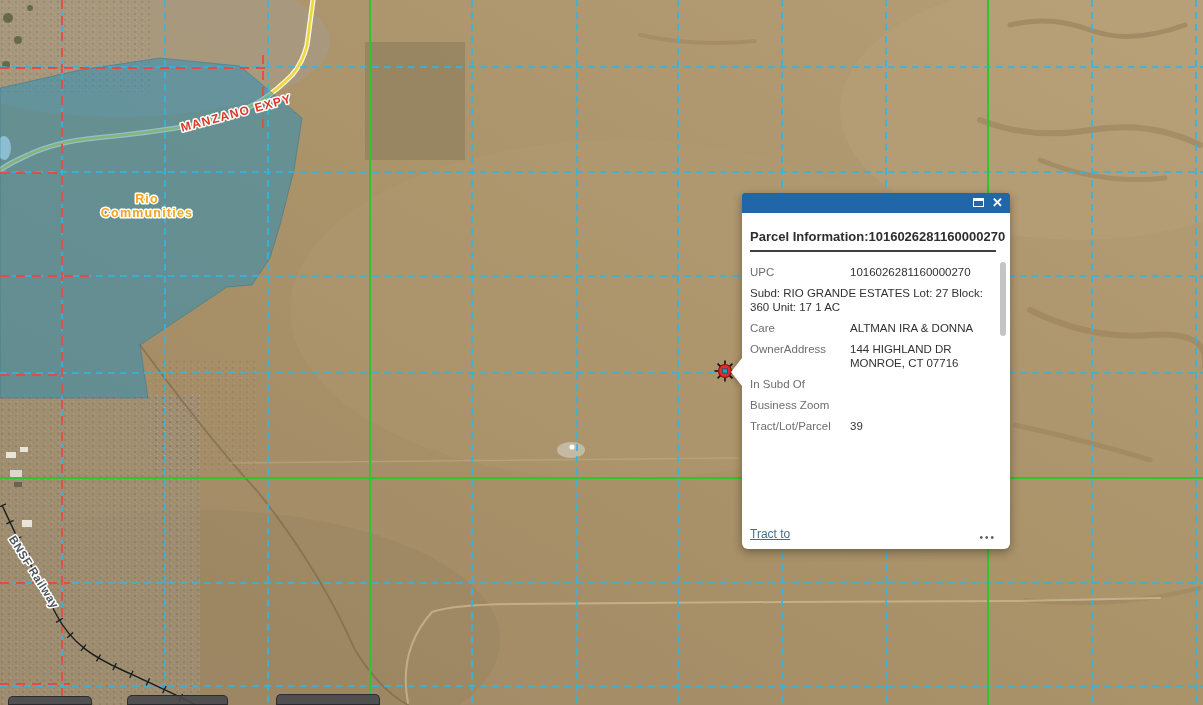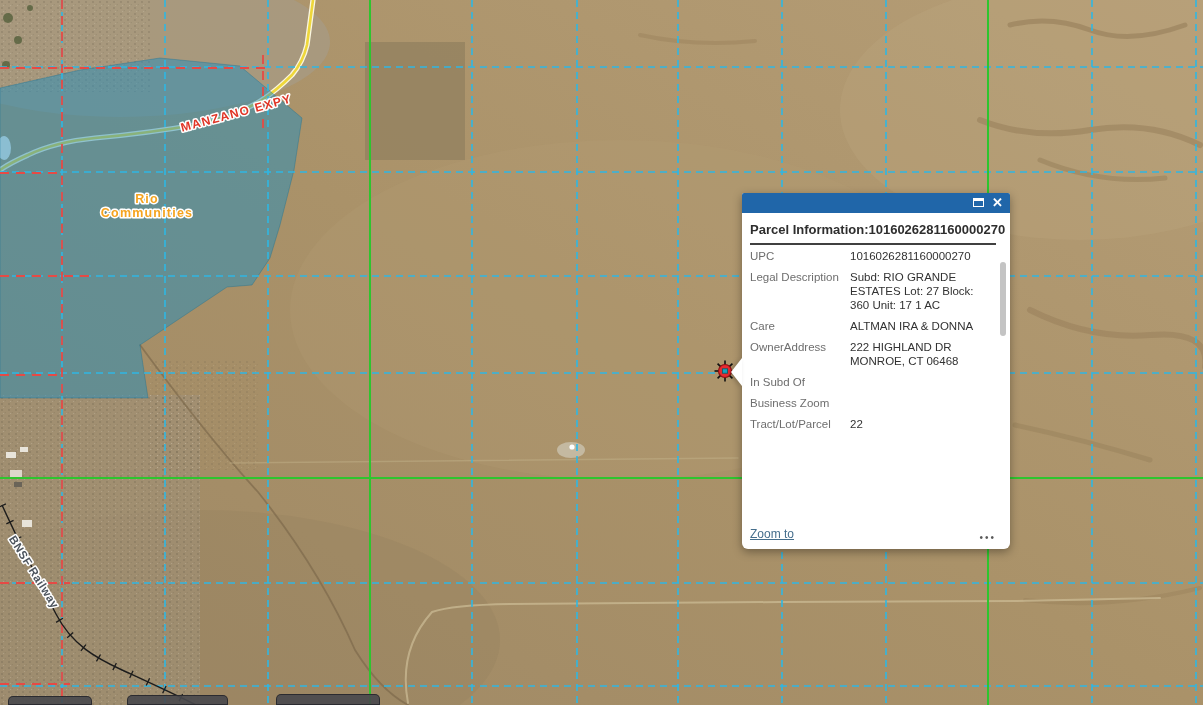--- a/index.html
+++ b/index.html
@@ -34,24 +34,24 @@
          box-shadow:0 3px 10px rgba(0,0,0,.35);font-size:11.5px}
   .popup-pointer{position:absolute;left:-11px;top:165px;width:0;height:0;
          border-top:14px solid transparent;border-bottom:14px solid transparent;
          border-right:11px solid #ffffff;filter:drop-shadow(-2px 1px 2px rgba(0,0,0,.2))}
   .popup-header{position:absolute;left:0;top:0;width:100%;height:20px;
          background:var(--header-blue);border-radius:2px 2px 0 0}
   .max-icon{position:absolute;right:26px;top:5px;width:11px;height:9px;
          border:1.5px solid #fff;border-top-width:3px;cursor:pointer}
   .close-icon{position:absolute;right:7px;top:1px;color:#fff;font-size:13px;
          font-weight:bold;line-height:18px;cursor:pointer}
-  .popup-titlebox{padding:9px 14px 0 8px}
+  .popup-titlebox{padding:16px 14px 0 8px}
   .popup-title{font-size:13px;font-weight:bold;color:#2e2e2e;white-space:nowrap}
   .popup-divider{border:none;border-bottom:2px solid #404040;margin-top:6px}
-  .popup-content{position:relative;height:281px;overflow:hidden;padding:4px 16px 0 8px}
+  .popup-content{position:relative;height:281px;overflow:hidden;padding:13px 16px 0 8px}
   .frow{display:flex;margin-bottom:7px;line-height:14px}
   .flabel{width:92px;flex:none;color:#6e6e6e;margin-right:8px}
   .fvalue{flex:1;color:#323232}
   .scrollbar{position:absolute;right:4px;top:69px;width:6px;height:74px;
          background:#c4c4c4;border-radius:3px;cursor:pointer}
   .popup-footer{position:absolute;left:0;bottom:0;width:100%;height:26px}
   .zoomto{position:absolute;left:8px;bottom:8px;color:var(--link-blue);
          text-decoration:underline;font-size:12px;cursor:pointer}
   .overflow-icon{position:absolute;right:14px;bottom:6px;color:#595959;
          font-size:10px;letter-spacing:2px;cursor:pointer}
@@ -208,47 +208,46 @@
     <div class="popup-titlebox" style="margin-top:20px">
       <div class="popup-title">Parcel Information:1016026281160000270</div>
       <hr class="popup-divider">
     </div>
     <div class="popup-content">
       <div class="frow">
         <div class="flabel">UPC</div>
         <div class="fvalue">1016026281160000270</div>
       </div>
       <div class="frow">
-        <div class="flabel">Legal Description</div>
         <div class="fvalue">Subd: RIO GRANDE ESTATES Lot: 27 Block: 360 Unit: 17 1 AC</div>
       </div>
       <div class="frow">
         <div class="flabel">Care</div>
         <div class="fvalue">ALTMAN IRA &amp; DONNA</div>
       </div>
       <div class="frow">
         <div class="flabel">OwnerAddress</div>
-        <div class="fvalue">222 HIGHLAND DR MONROE, CT 06468</div>
+        <div class="fvalue">144 HIGHLAND DR MONROE, CT 07716</div>
       </div>
       <div class="frow">
         <div class="flabel">In Subd Of</div>
         <div class="fvalue"></div>
       </div>
       <div class="frow">
         <div class="flabel">Business Zoom</div>
         <div class="fvalue"></div>
       </div>
       <div class="frow">
         <div class="flabel">Tract/Lot/Parcel</div>
-        <div class="fvalue">22</div>
+        <div class="fvalue">39</div>
       </div>
     </div>
     <div class="scrollbar"></div>
     <div class="popup-footer">
-      <a class="zoomto">Zoom to</a>
+      <a class="zoomto">Tract to</a>
       <span class="overflow-icon">•••</span>
     </div>
   </div>
 
   <div class="bbtn bbtn1"></div>
   <div class="bbtn bbtn2"></div>
   <div class="bbtn bbtn3"></div>
 </div>
 
 </body></html>

